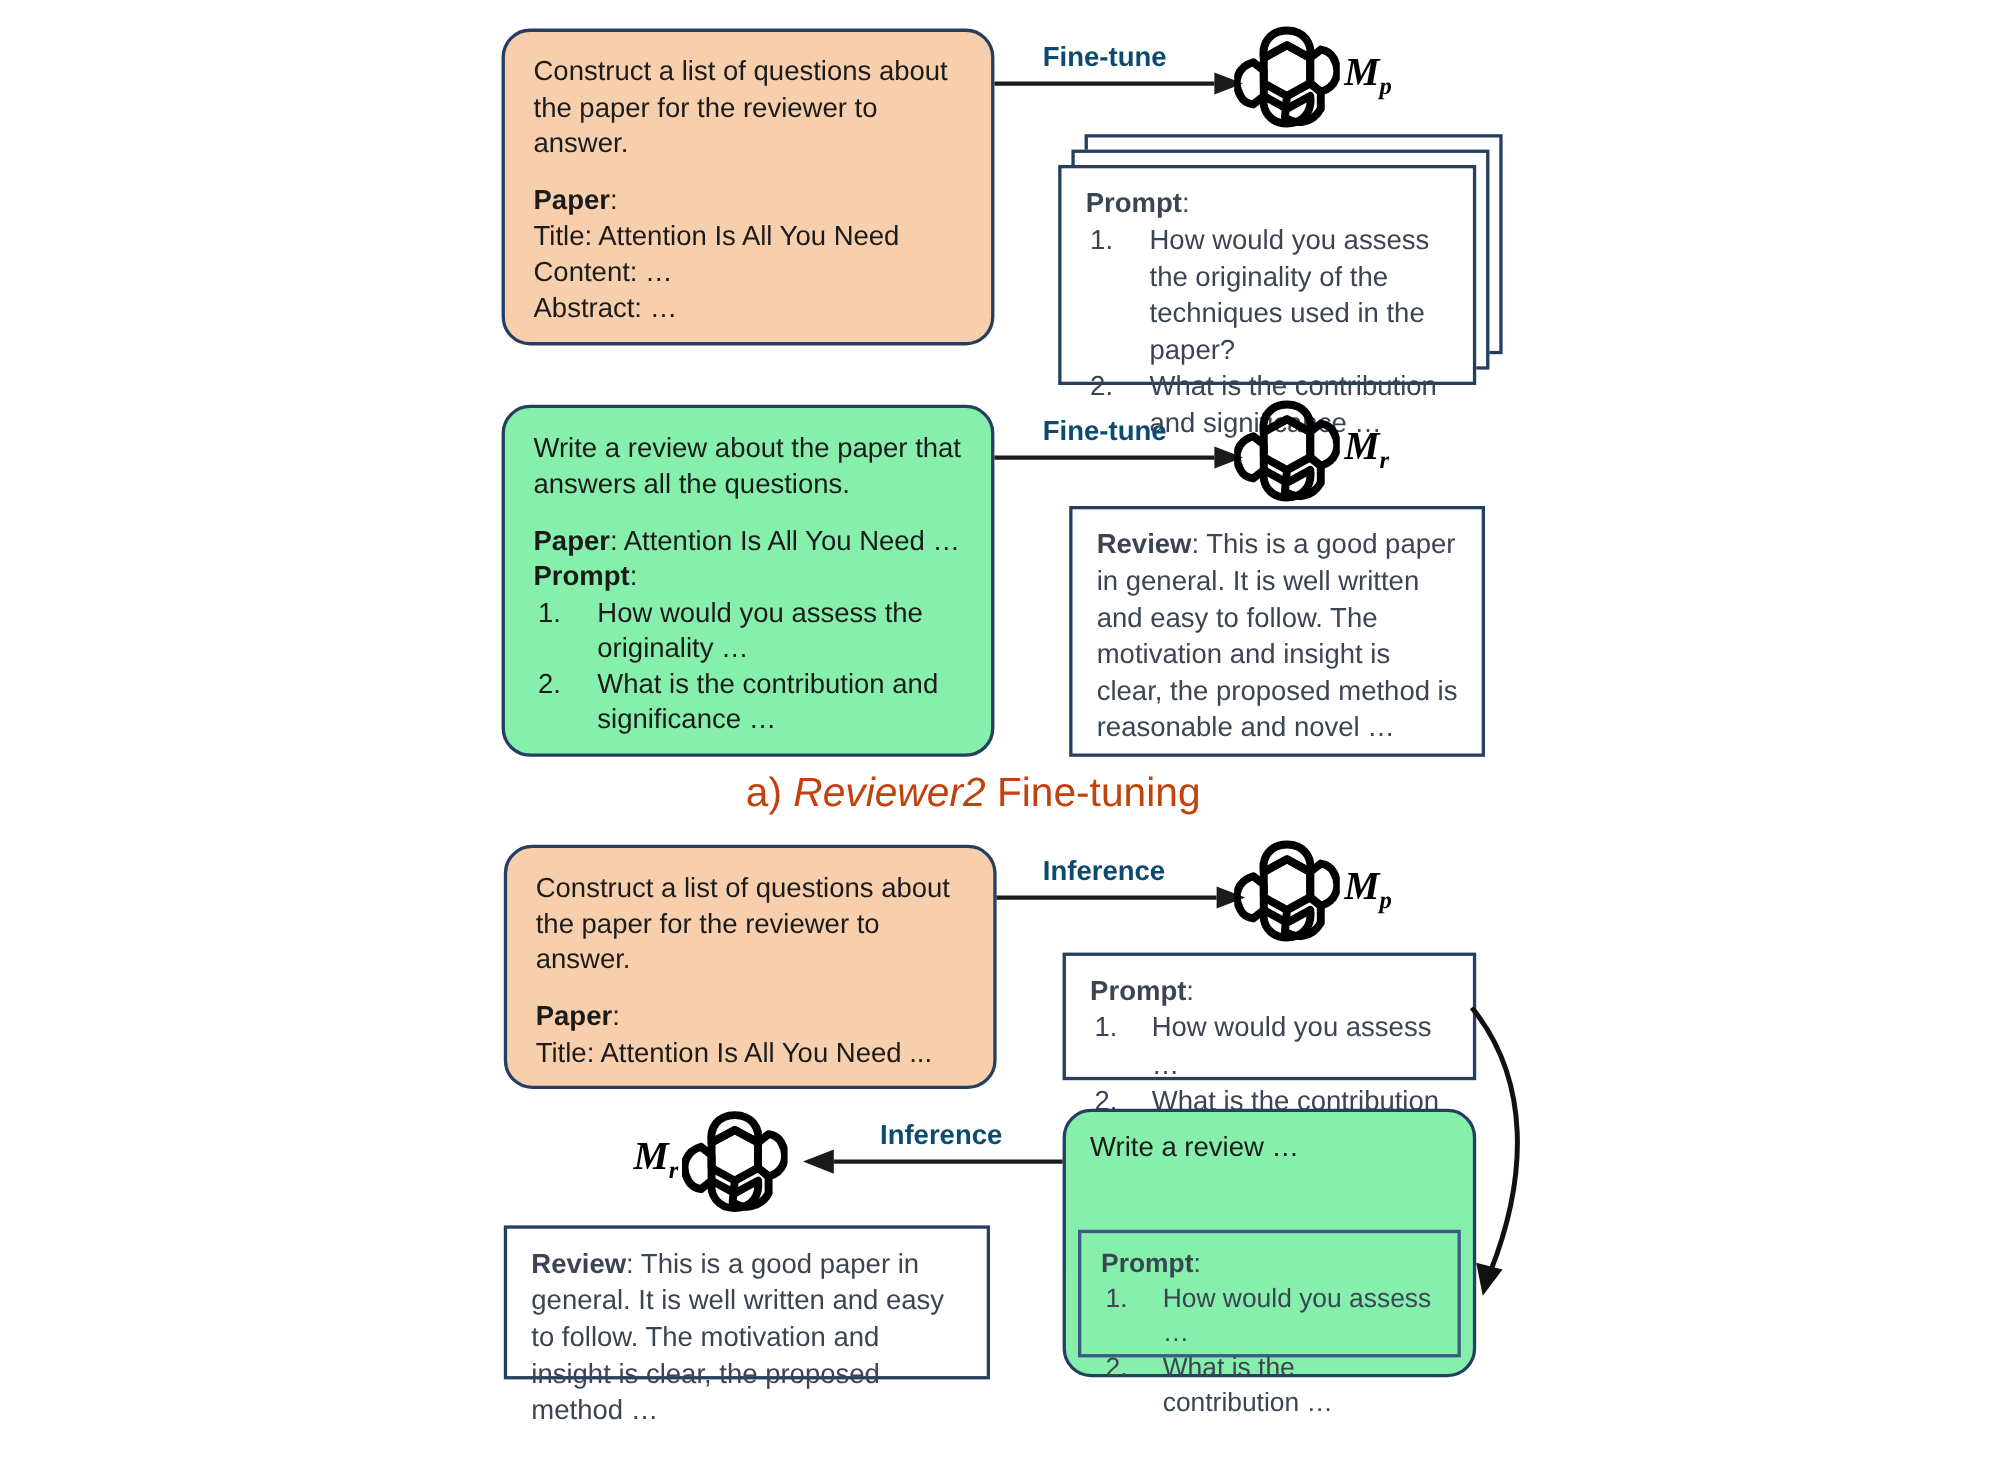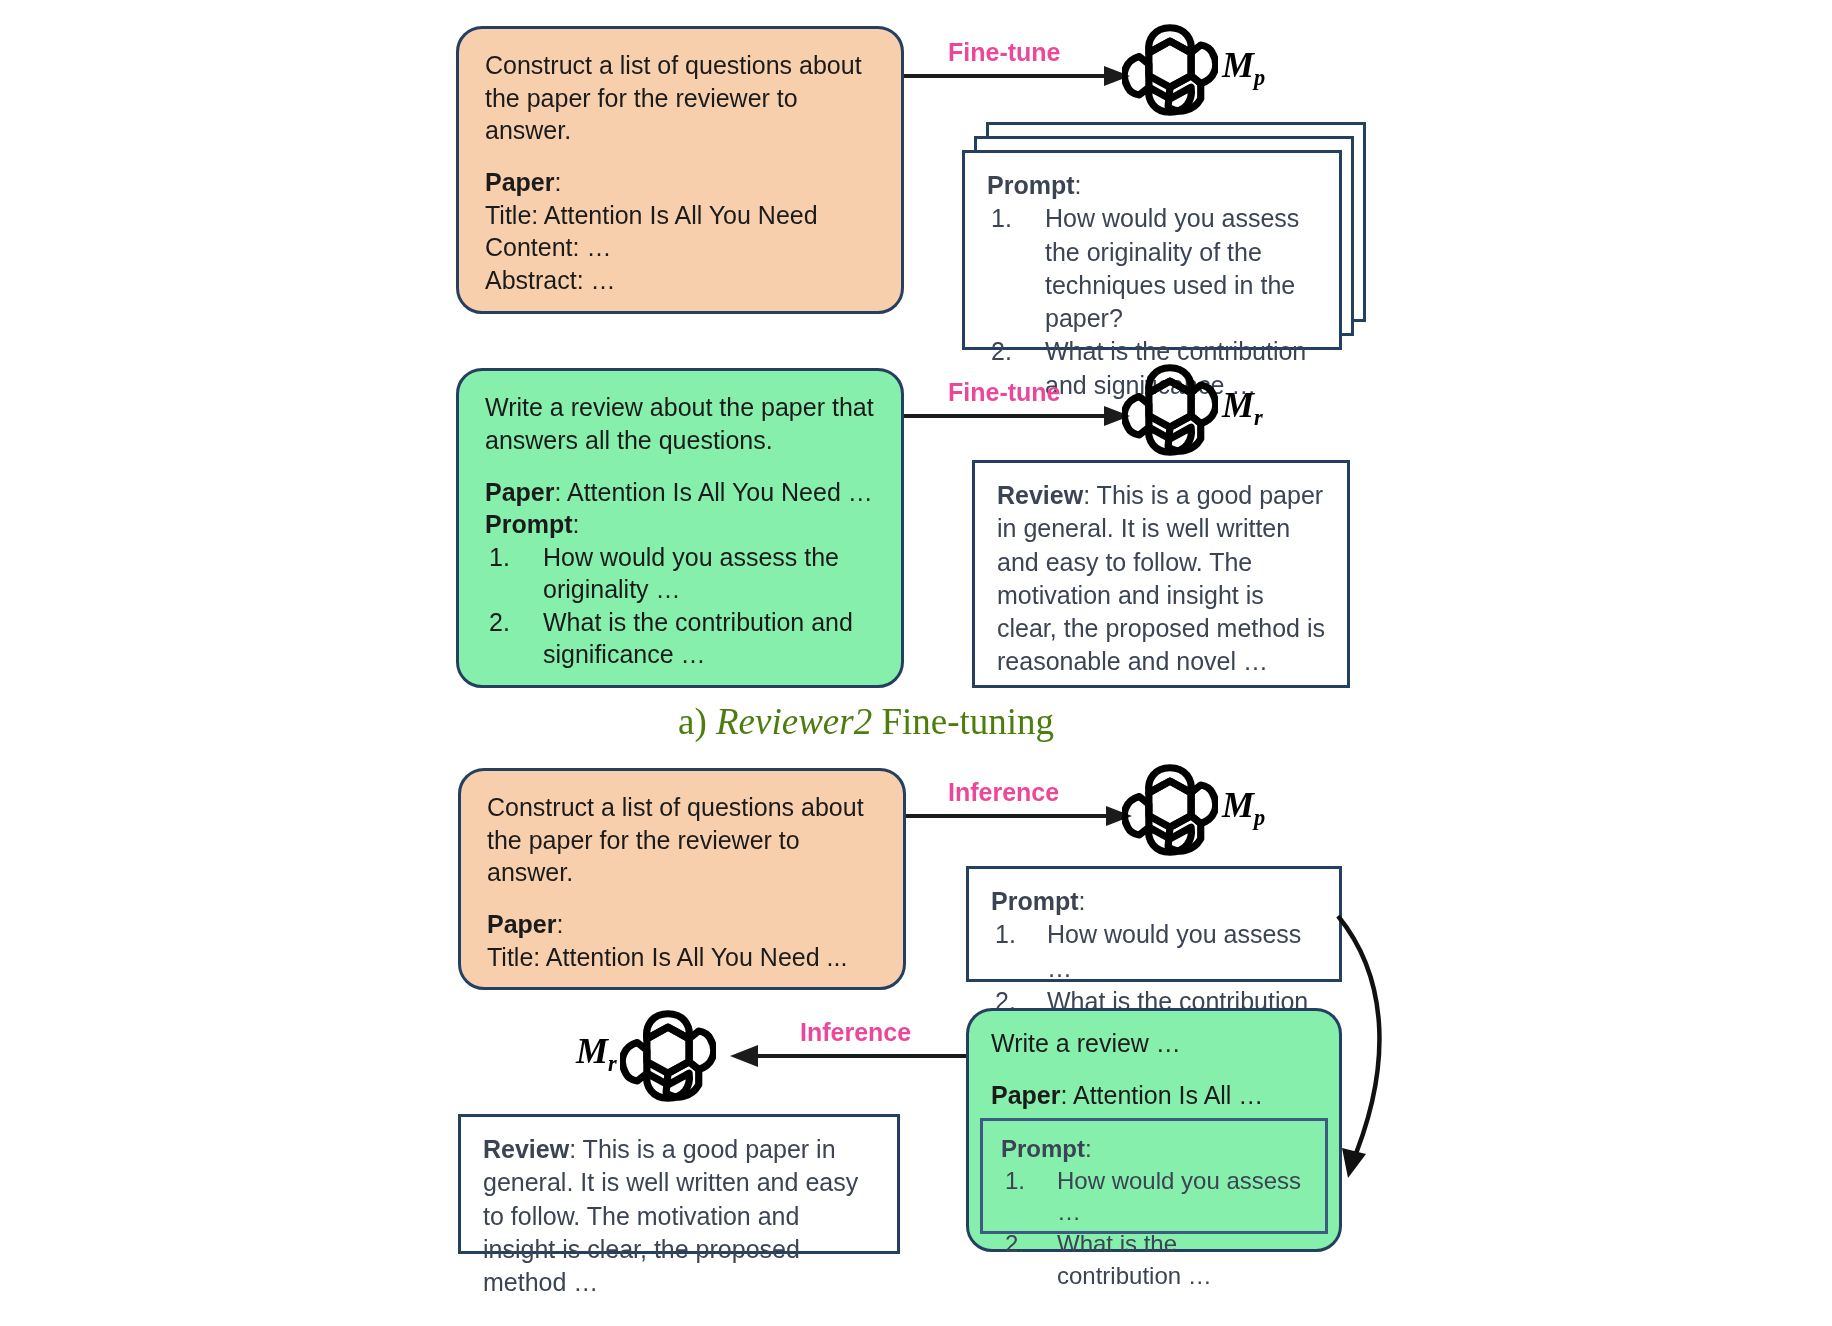--- a/index.html
+++ b/index.html
@@ -73,43 +73,43 @@
   .numlist li .num {
     position: absolute;
     left: 4px;
     top: 0;
   }
   .numlist.tight li { padding-left: 56px; }
 
   
   .edge-label {
     position: absolute;
-    color: #ec4899;
+    color: #0c4a6e;
     font-weight: bold;
     font-size: 25px;
     white-space: nowrap;
   }
   .model-label {
     position: absolute;
     font-family: "Liberation Serif", serif;
     font-style: italic;
     font-weight: bold;
     font-size: 36px;
     color: #000;
     white-space: nowrap;
   }
   .model-label sub {
     font-size: 0.62em;
     font-style: italic;
   }
   .caption {
     position: absolute;
-    font-family: Liberation Serif, serif;
+    font-family: Liberation Sans, sans-serif;
     font-size: 37px;
-    color: #4d7c0f;
+    color: #c2410c;
     white-space: nowrap;
   }
   .caption i { font-style: italic; }
 
   .logo {
     position: absolute;
   }
   svg.arrow { position: absolute; overflow: visible; }
 </style>
 </head>
@@ -244,21 +244,20 @@
   </div>
 
   <svg class="arrow" style="left:1330px; top:910px; width:130px; height:280px;">
     <path d="M8 6 C 60 70, 62 160, 20 258" fill="none" stroke="#111" stroke-width="4.5"></path>
     <polygon points="12,238 18,268 36,244" fill="#111"></polygon>
   </svg>
 
   <div class="rbox green" style="left:966px; top:1008px; width:376px; height:244px; padding:16px 22px;">
     <div>Write a review …</div>
     <span class="blank"></span>
-    <div><b>Paper</b><span>: Attention Is All …</span></div>
   </div>
 
   <div class="nested" style="left:980px; top:1118px; width:348px; height:116px; font-size:24px; line-height:1.32; color:#3b4453;">
     <div><b>Prompt</b><span>:</span></div>
     <ul class="numlist tight">
       <li><span class="num">1.</span><span>How would you assess …</span></li>
       <li><span class="num">2.</span><span>What is the contribution …</span></li>
     </ul>
   </div>
 

